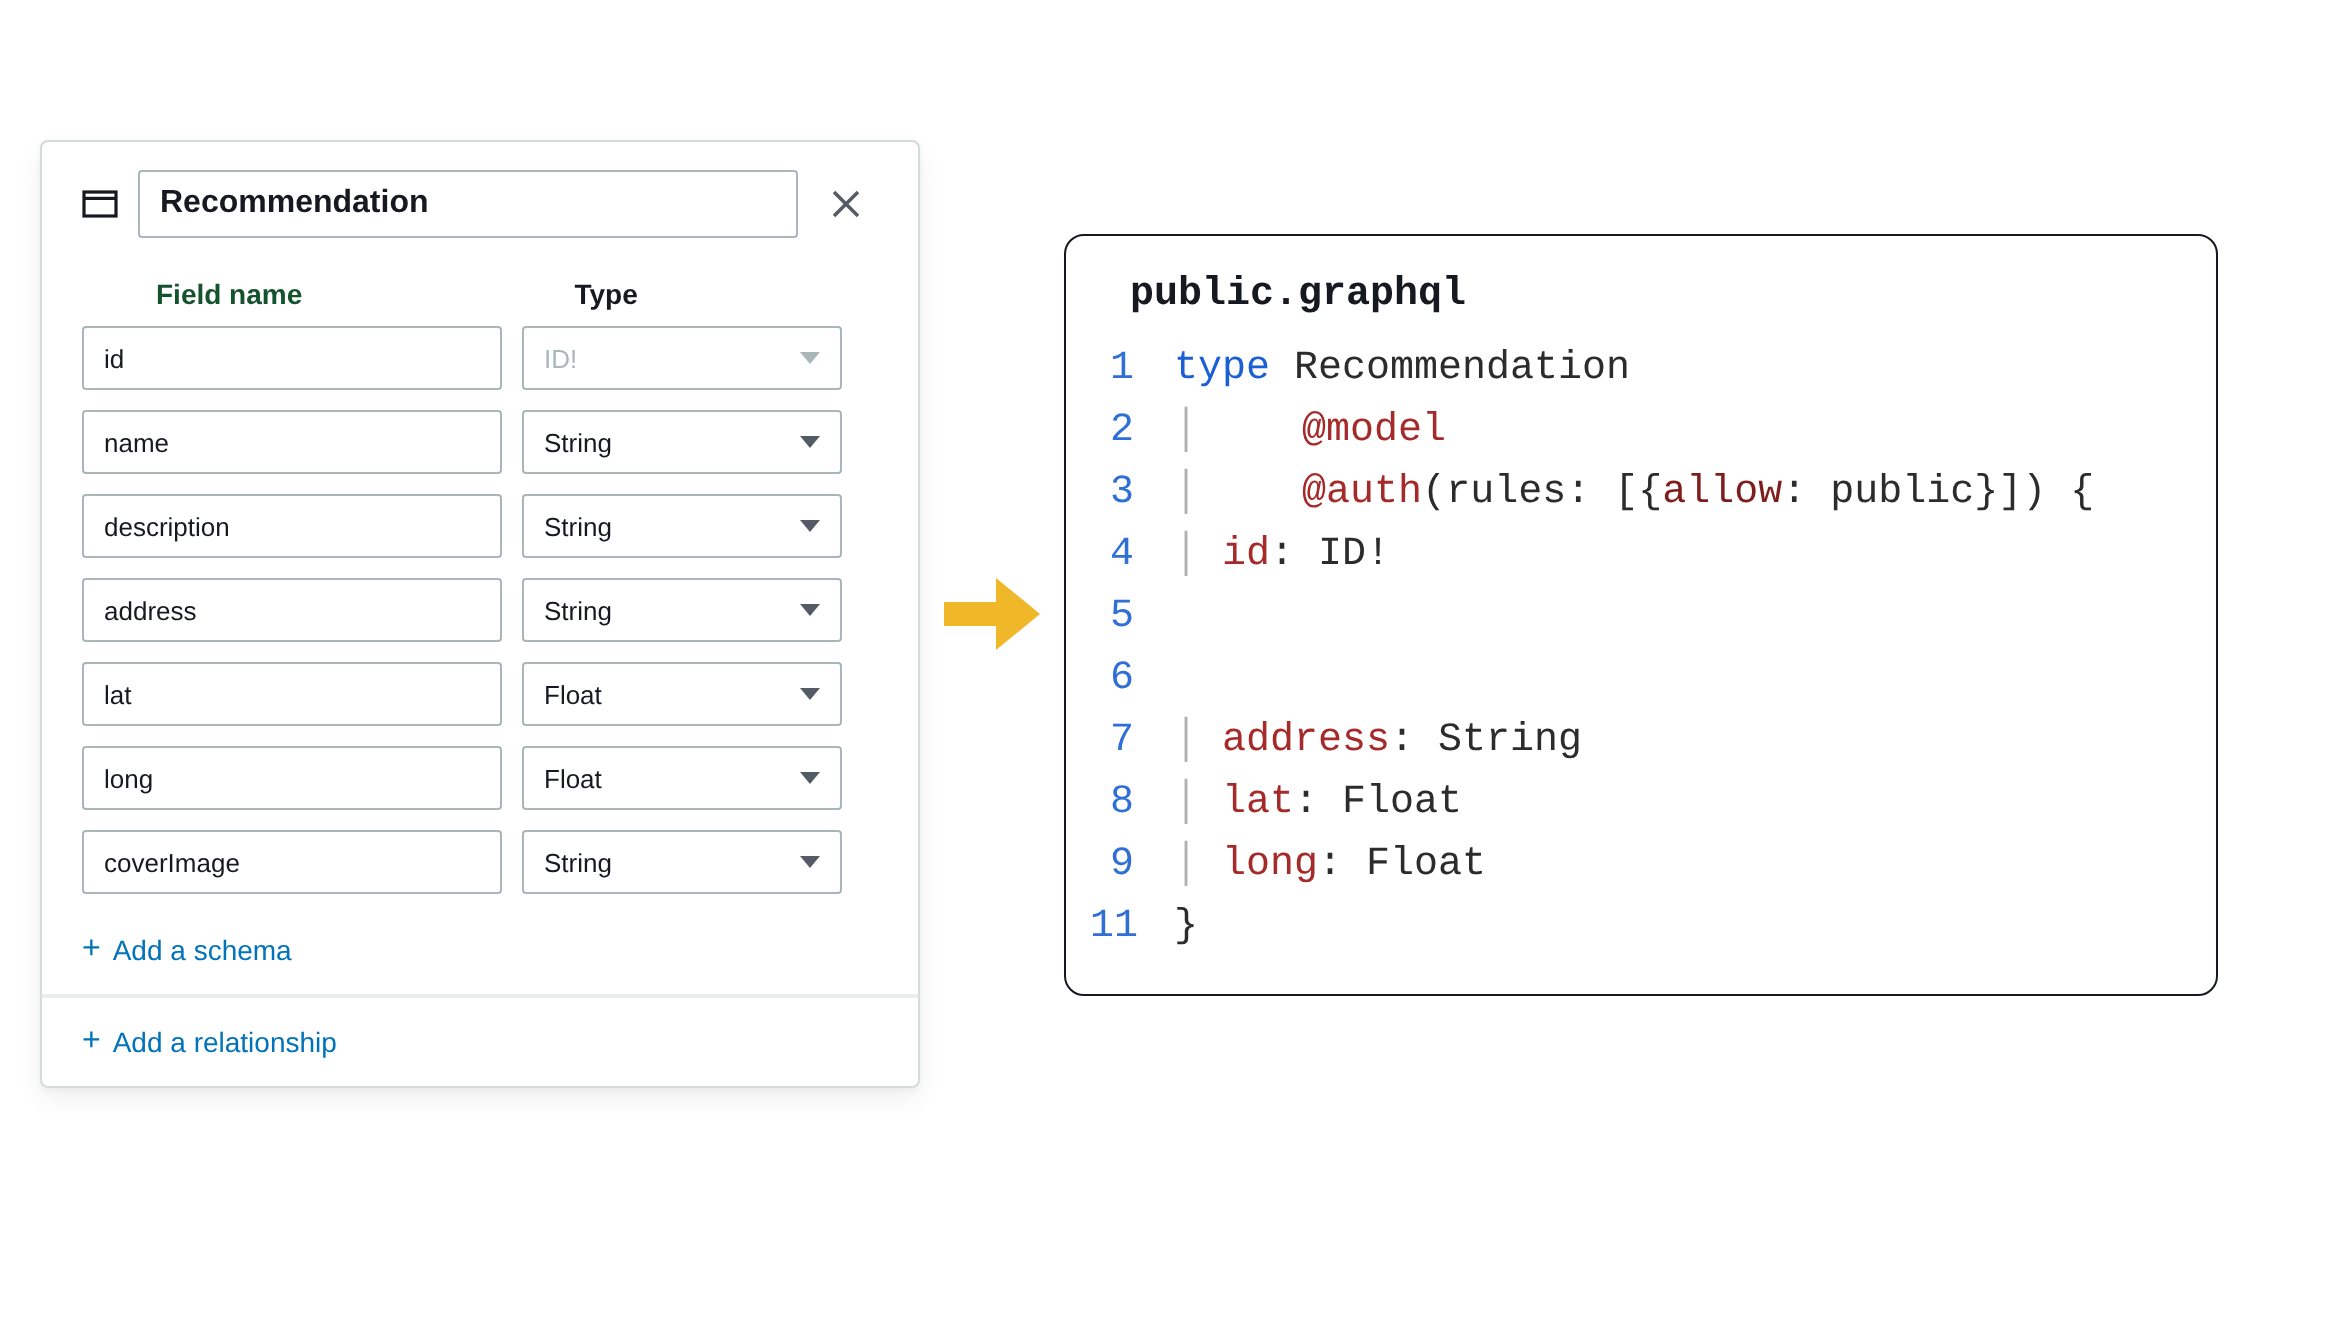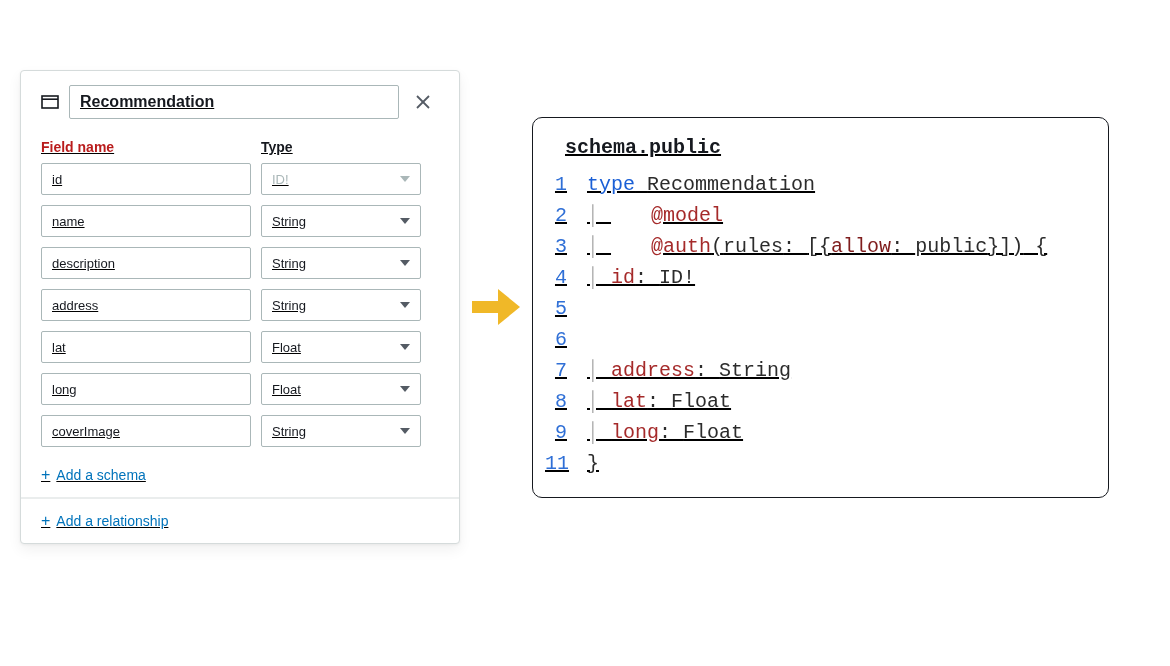--- a/index.html
+++ b/index.html
@@ -8,21 +8,20 @@
     background: #fff;
     width: 1170px;
     height: 666px;
     position: relative;
   }
   .container {
     display: flex;
     align-items: center;
     gap: 6px;
     padding: 70px 20px 20px 20px;
-    text-decoration: underline;
   }
 
   
   .panel {
     width: 440px;
     border: 1px solid #d5dbdb;
     border-radius: 4px;
     background: #fff;
     box-shadow: 0 1px 3px rgba(0,0,0,0.05), 0 6px 14px rgba(0,0,0,0.06);
     padding: 0;
@@ -65,21 +64,22 @@
 
   .columns-head {
     display: flex;
     padding: 8px 20px 8px 20px;
     gap: 10px;
   }
   .columns-head .col-name {
     width: 210px;
     font-size: 14px;
     font-weight: 700;
-    color: #b91c1c;
+    color: #14532d;
+    margin-left: 37px;
   }
   .columns-head .col-type {
     width: 160px;
     font-size: 14px;
     font-weight: 700;
     color: #16191f;
   }
 
   .fields {
     display: flex;
@@ -343,21 +343,21 @@
   </div>
 
   <div class="arrow-wrap">
     <svg width="48" height="40" viewBox="0 0 48 40">
       <rect x="0" y="14" width="28" height="12" fill="#f0b828"></rect>
       <path d="M26 2 L48 20 L26 38 Z" fill="#f0b828"></path>
     </svg>
   </div>
 
   <div class="code-panel">
-    <div class="code-title">schema.public</div>
+    <div class="code-title">public.graphql</div>
     <div class="code-lines">
 
       <div class="code-line">
         <span class="lineno">1</span>
         <span class="code"><span class="kw">type</span> <span class="typename">Recommendation</span></span>
       </div>
 
       <div class="code-line">
         <span class="lineno">2</span>
         <span class="code"><span class="guide">│ </span><span class="attr"><span>@</span><span>model</span></span></span>

